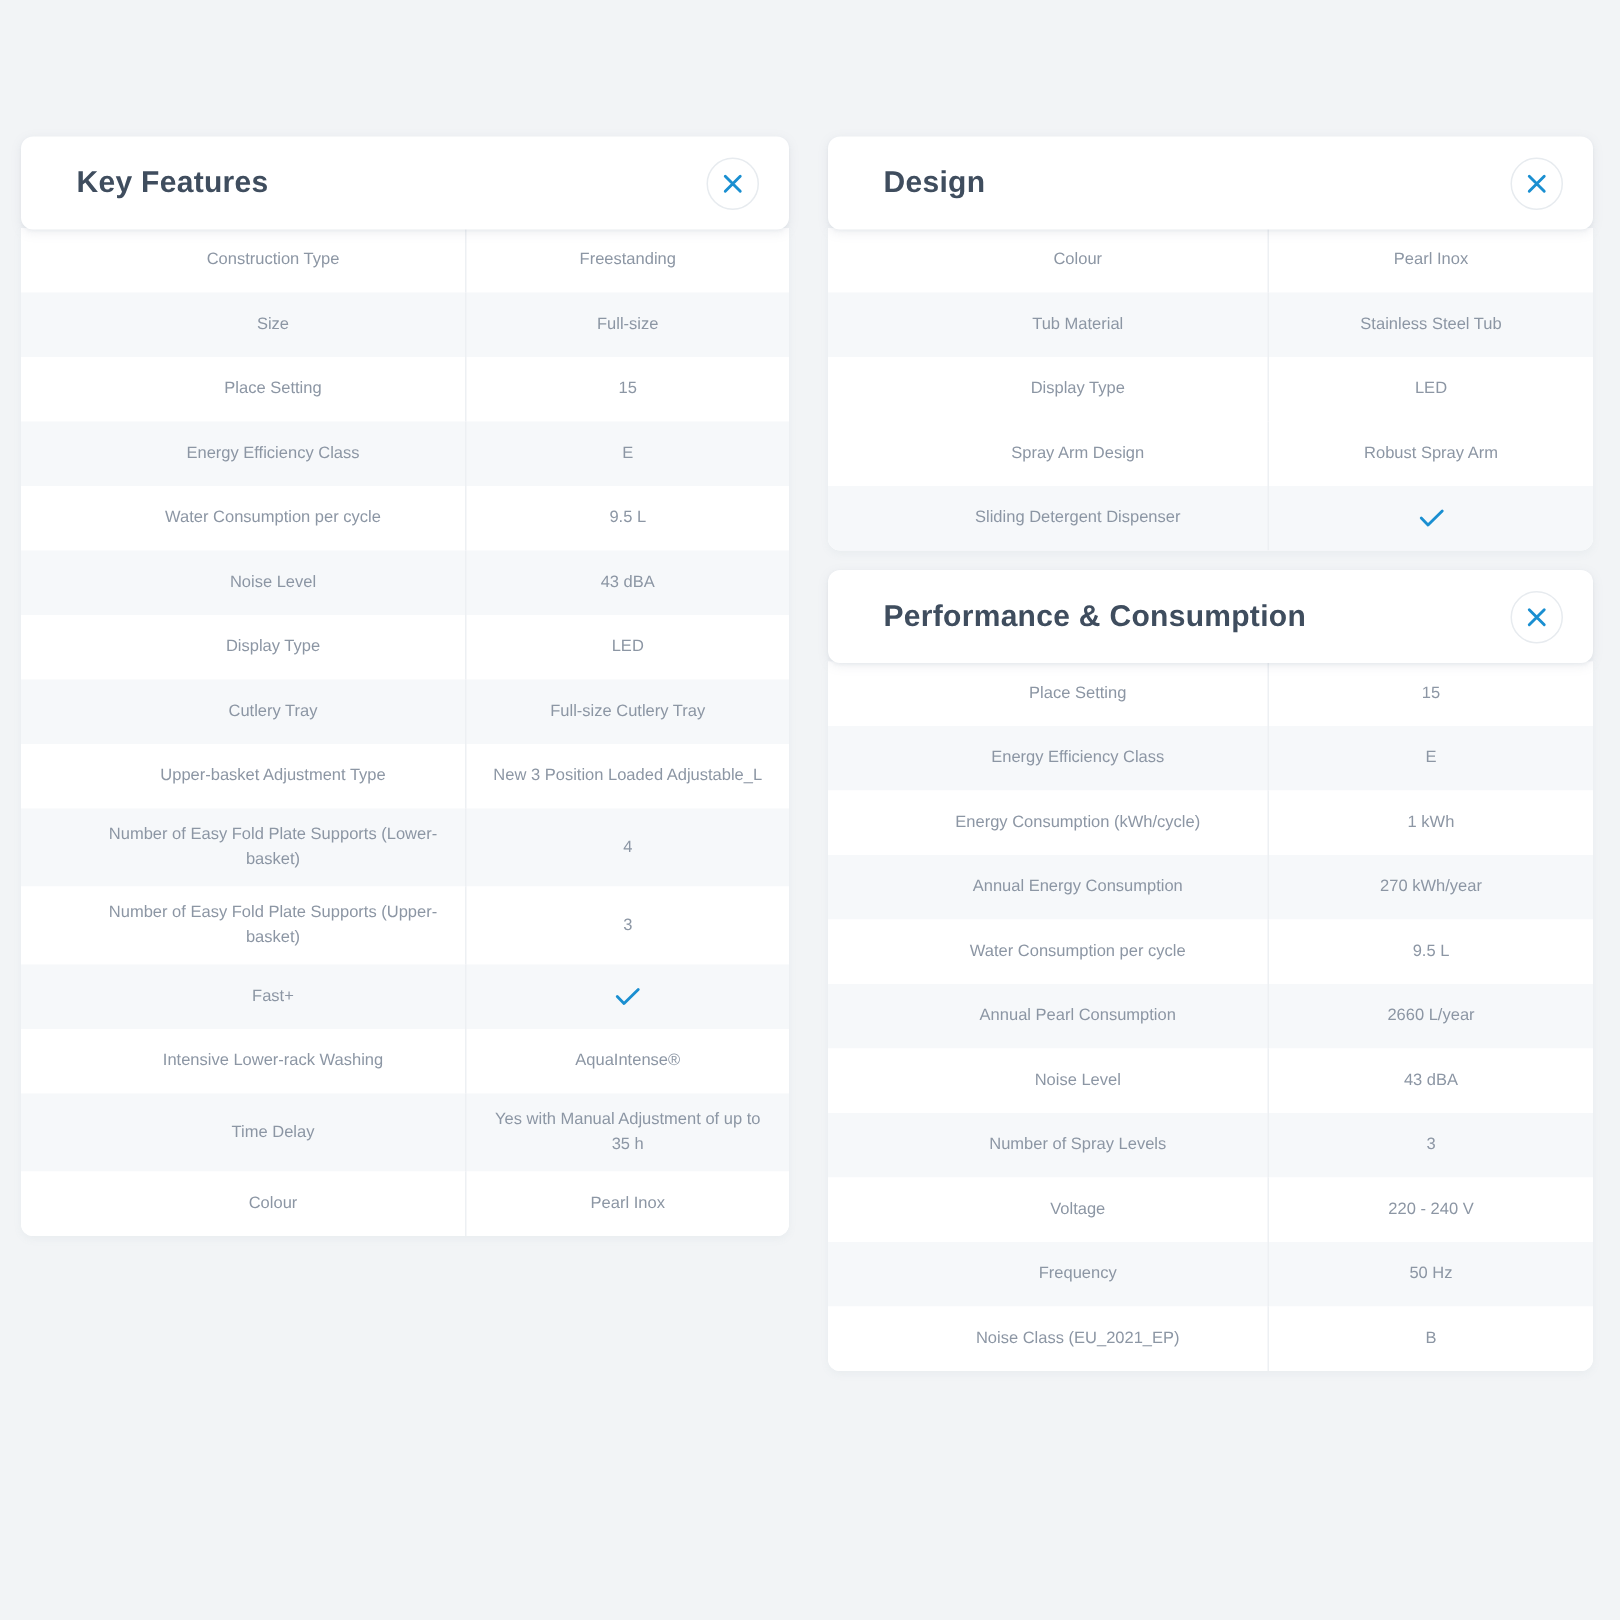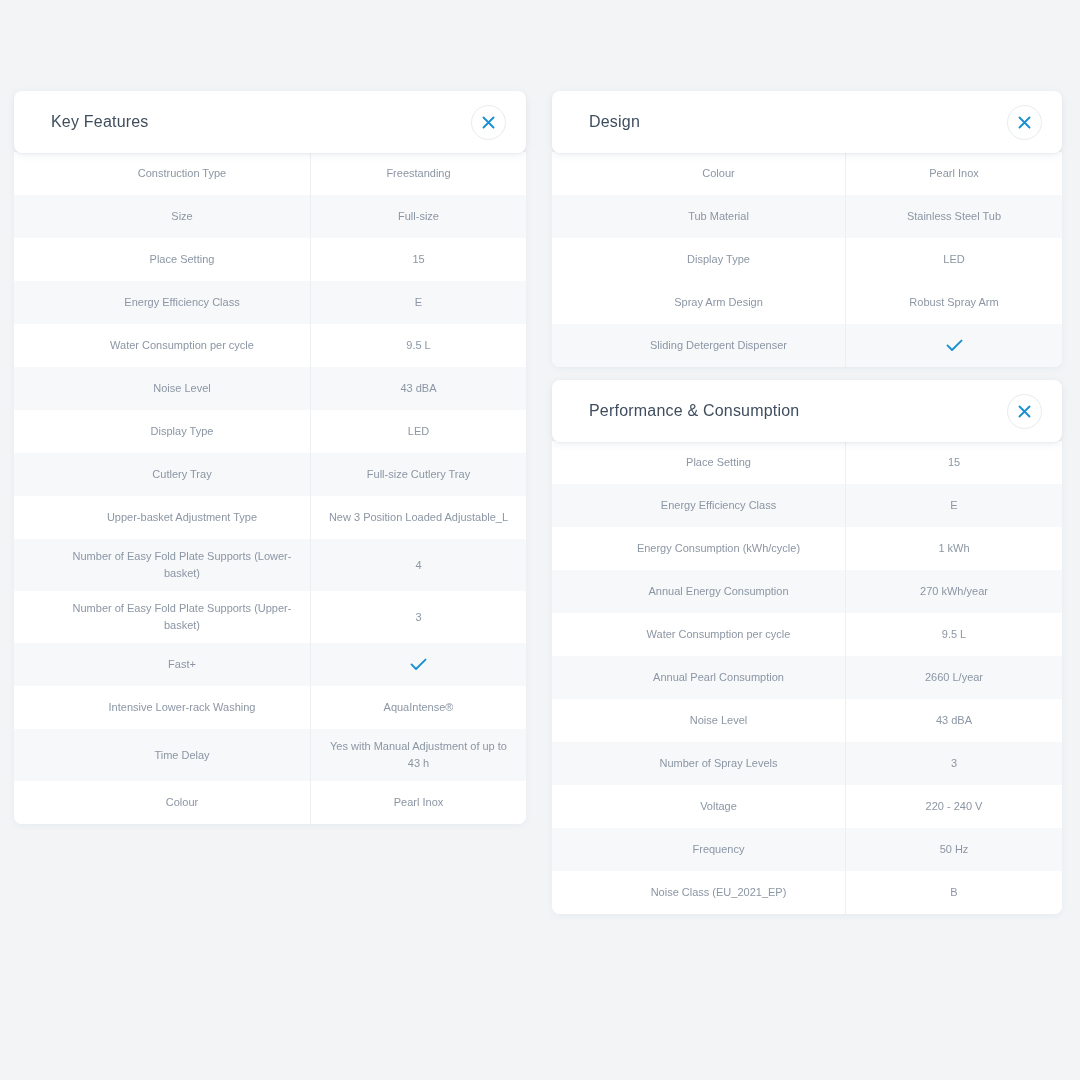--- a/index.html
+++ b/index.html
@@ -44,22 +44,22 @@
     display: flex;
     align-items: center;
     justify-content: space-between;
     padding: 0 20px 0 37px;
     box-shadow: 0 2px 7px rgba(120, 135, 155, 0.13),
                 0 1px 2px rgba(120, 135, 155, 0.07);
     z-index: 3;
   }
 
   .panel-title {
-    font-size: 16px;
-    font-weight: 400;
+    font-size: 20px;
+    font-weight: 700;
     color: #3f4d5e;
     letter-spacing: 0.2px;
     white-space: nowrap;
   }
 
   .close-button {
     width: 35px;
     height: 35px;
     border-radius: 50%;
     border: 1px solid #e7ebef;
@@ -183,21 +183,21 @@
                 <path d="M1.5 6.4 L6 11 L15.5 1.6" stroke="#1a8fd1" stroke-width="1.9" stroke-linecap="round" stroke-linejoin="round" fill="none"></path>
               </svg>
             </div>
           </div>
           <div class="spec-row">
             <div class="spec-label">Intensive Lower-rack Washing</div>
             <div class="spec-value">AquaIntense®</div>
           </div>
           <div class="spec-row alt">
             <div class="spec-label">Time Delay</div>
-            <div class="spec-value">Yes with Manual Adjustment of up to 43 h</div>
+            <div class="spec-value">Yes with Manual Adjustment of up to 35 h</div>
           </div>
           <div class="spec-row">
             <div class="spec-label">Colour</div>
             <div class="spec-value">Pearl Inox</div>
           </div>
         </div>
       </div>
     </div>
   <div class="col-right">
       <div class="panel">

